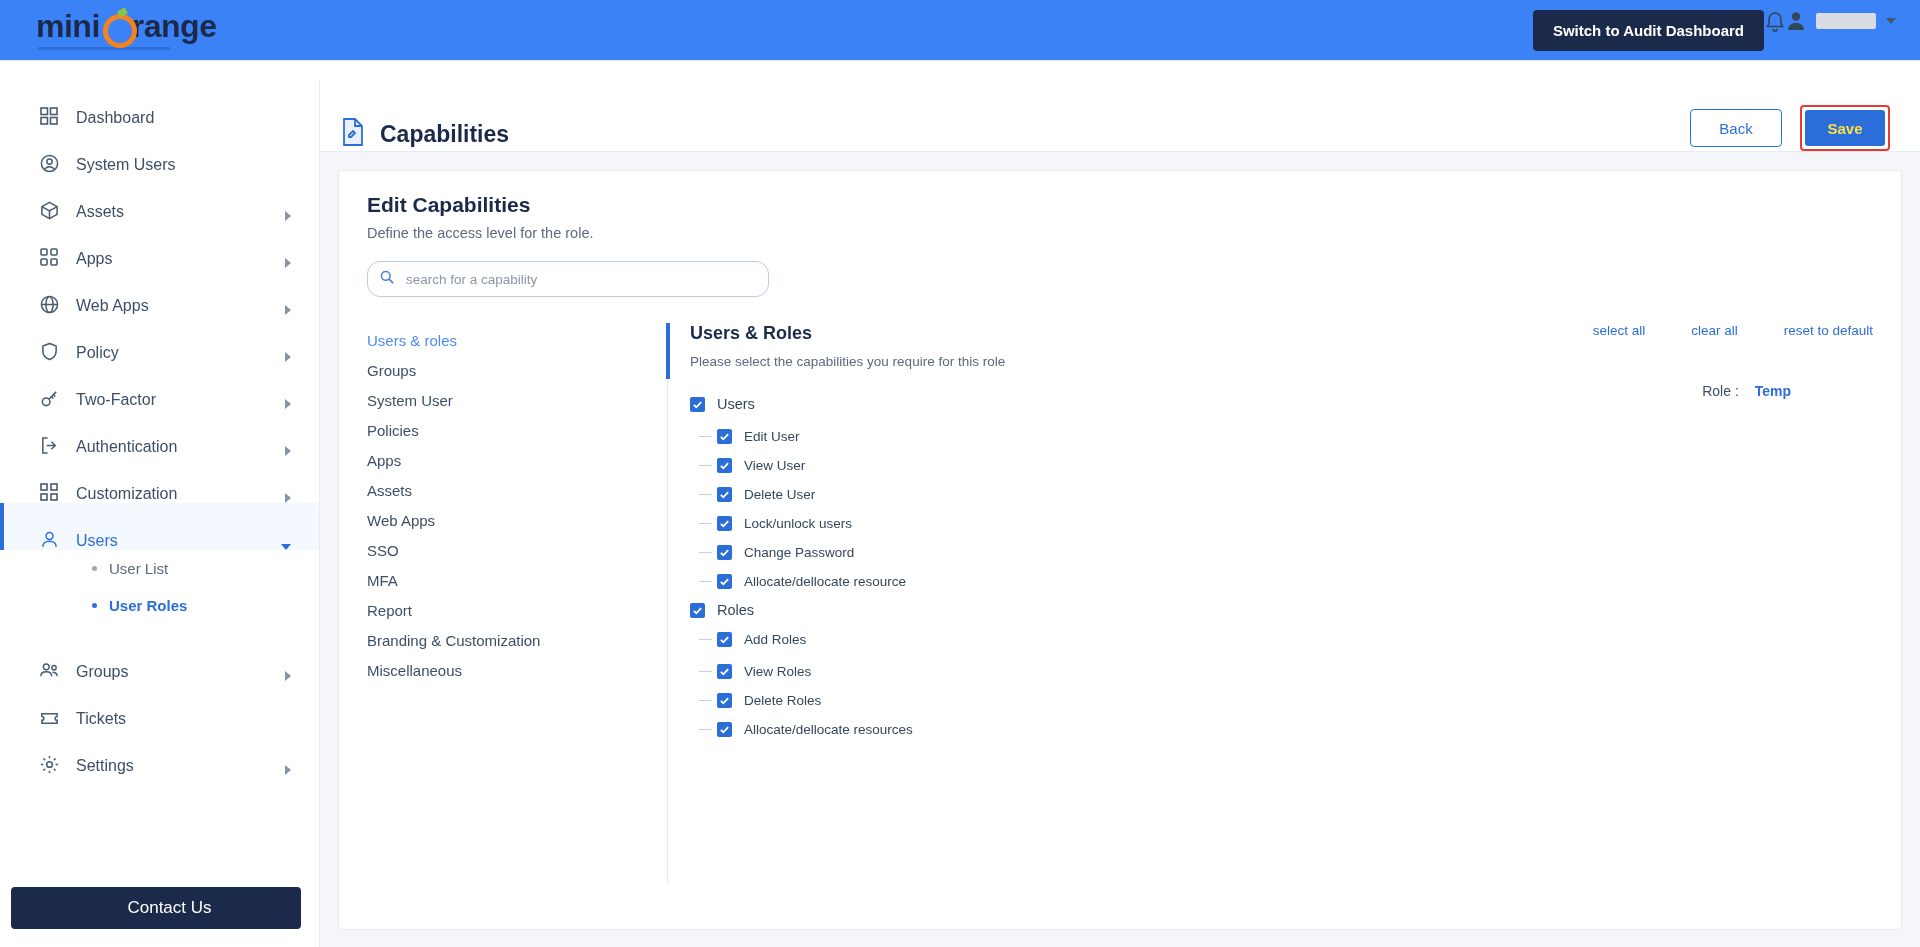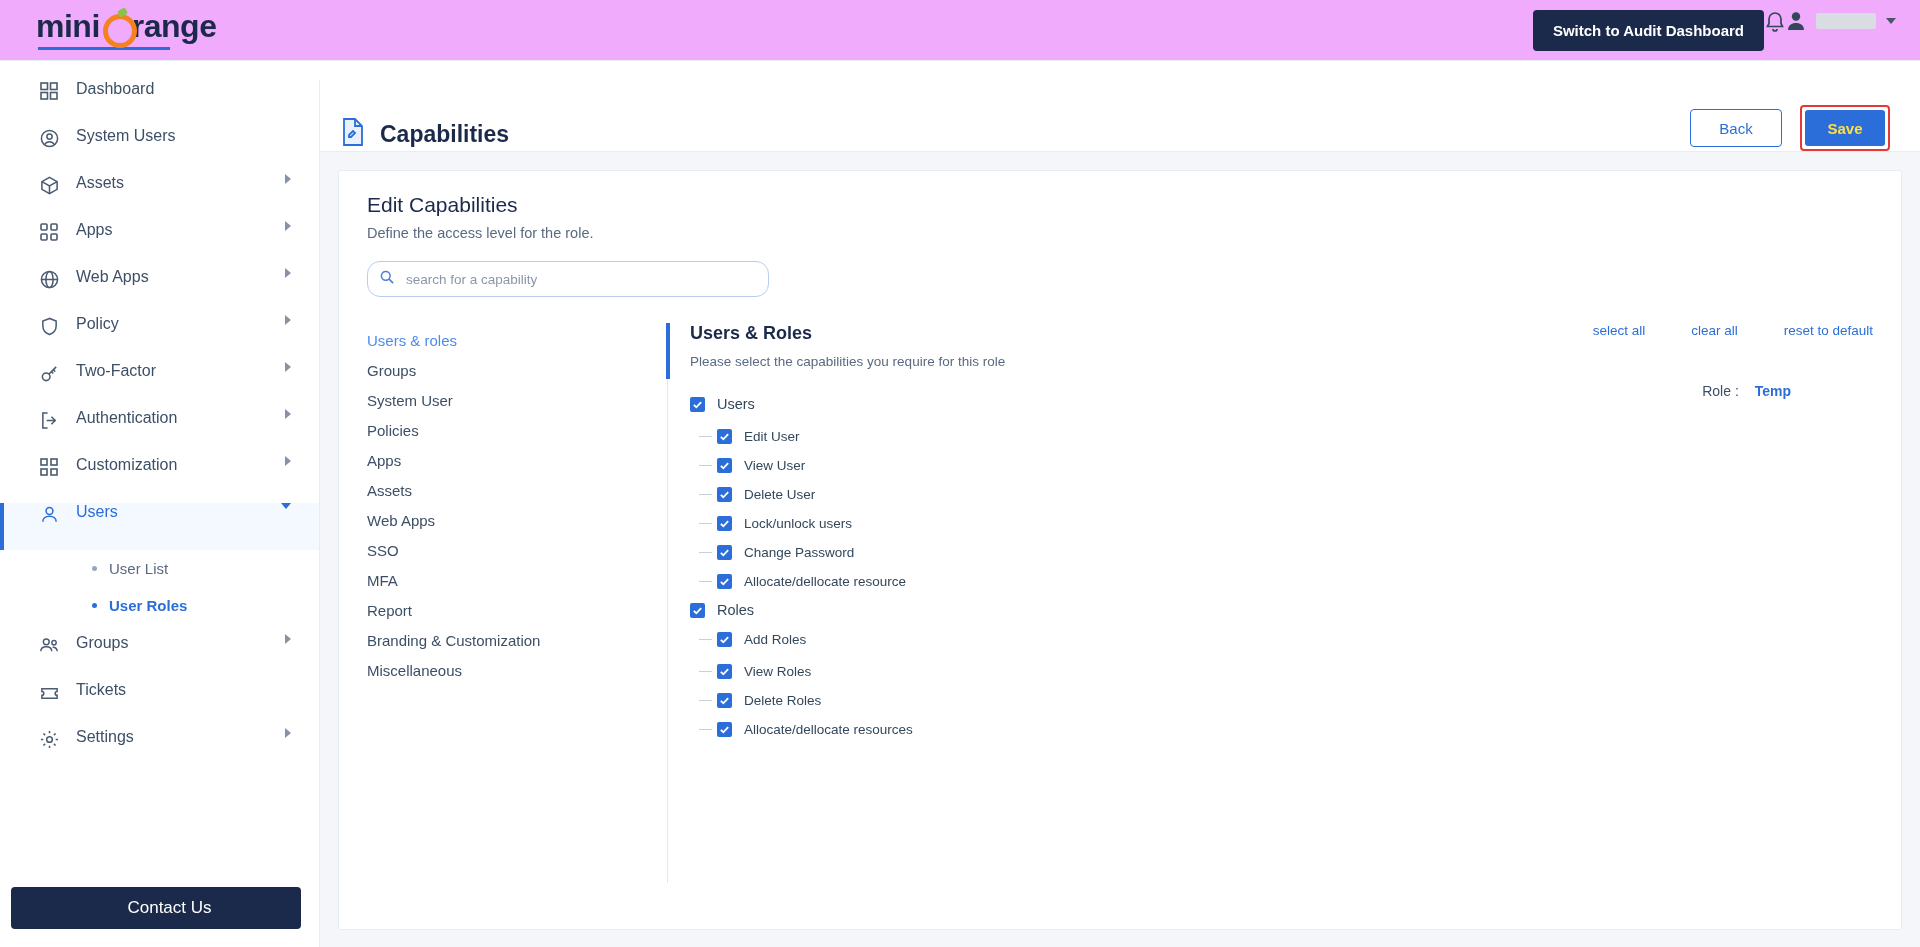--- a/index.html
+++ b/index.html
@@ -9,21 +9,21 @@
     font-family:"Liberation Sans", sans-serif;
     background:#ffffff;
     color:#33475b;
     overflow:hidden;
   }
   .app { position:relative; width:1920px; height:947px; }
 
   
   .topbar {
     position:absolute; left:0; top:0; width:1920px; height:61px;
-    background:#f0abfc; border-bottom:1px solid #e8edf3;
+    background:#3b82f6; border-bottom:1px solid #e8edf3;
     display:flex; align-items:center; justify-content:space-between;
     padding:0 24px 0 36px;
   }
   .logo-wrap { display:flex; flex-direction:column; align-items:flex-start; }
   .logo {
     font-size:32px; font-weight:bold; letter-spacing:-0.5px;
     color:#1b2a4a; display:flex; align-items:center; line-height:1;
   }
   .logo .orange-o {
     display:inline-block; position:relative; width:30px; height:30px;
@@ -57,21 +57,21 @@
     border-top:6px solid #4a5568;
   }
 
   
   .sidebar {
     position:absolute; left:0; top:80px; width:320px; height:867px;
     background:#ffffff; border-right:1px solid #e8edf3;
     overflow:hidden;
   }
   .nav-item {
-    height:47px; display:flex; align-items:flex-start; gap:16px;
+    height:47px; display:flex; align-items:flex-end; gap:16px;
     padding:0 28px 0 38px; font-size:16px; color:#3d4f66; cursor:pointer;
     position:relative;
   }
   .nav-item .nav-label { flex:1; }
   .nav-item.active { color:#2b6ed9; background:#f4f8ff; }
   .nav-item.active::before {
     content:""; position:absolute; left:0; top:0; width:4px; height:100%;
     background:#2b6ed9;
   }
   .nav-ico { width:22px; height:22px; flex:none; display:flex; align-items:center; justify-content:center; color:#4a5b72; }
@@ -124,21 +124,21 @@
   .btn-save {
     width:80px; height:36px; background:#2b6ed9; color:#fde047; border:none;
     border-radius:3px; font-size:15px; font-weight:bold; cursor:pointer;
     font-family:"Liberation Sans", sans-serif;
   }
 
   .card {
     margin:18px 18px 0 18px; background:#fff; border:1px solid #e8edf3;
     border-radius:3px; height:760px; padding:22px 28px 0 28px; position:relative;
   }
-  .card-title { font-size:21px; font-weight:normal; color:#1b2a4a; }
+  .card-title { font-size:21px; font-weight:bold; color:#1b2a4a; }
   .card-sub { font-size:14.5px; color:#5a6a80; margin-top:8px; }
 
   .search-box {
     margin-top:20px; width:402px; height:36px; border:1px solid #b9cdf0;
     border-radius:13px; display:flex; align-items:center; gap:10px; padding:0 12px;
     background:#fff;
   }
   .search-box input {
     flex:1; border:none; outline:none; font-size:13.5px; color:#33475b;
     font-family:"Liberation Sans", sans-serif; background:transparent;

